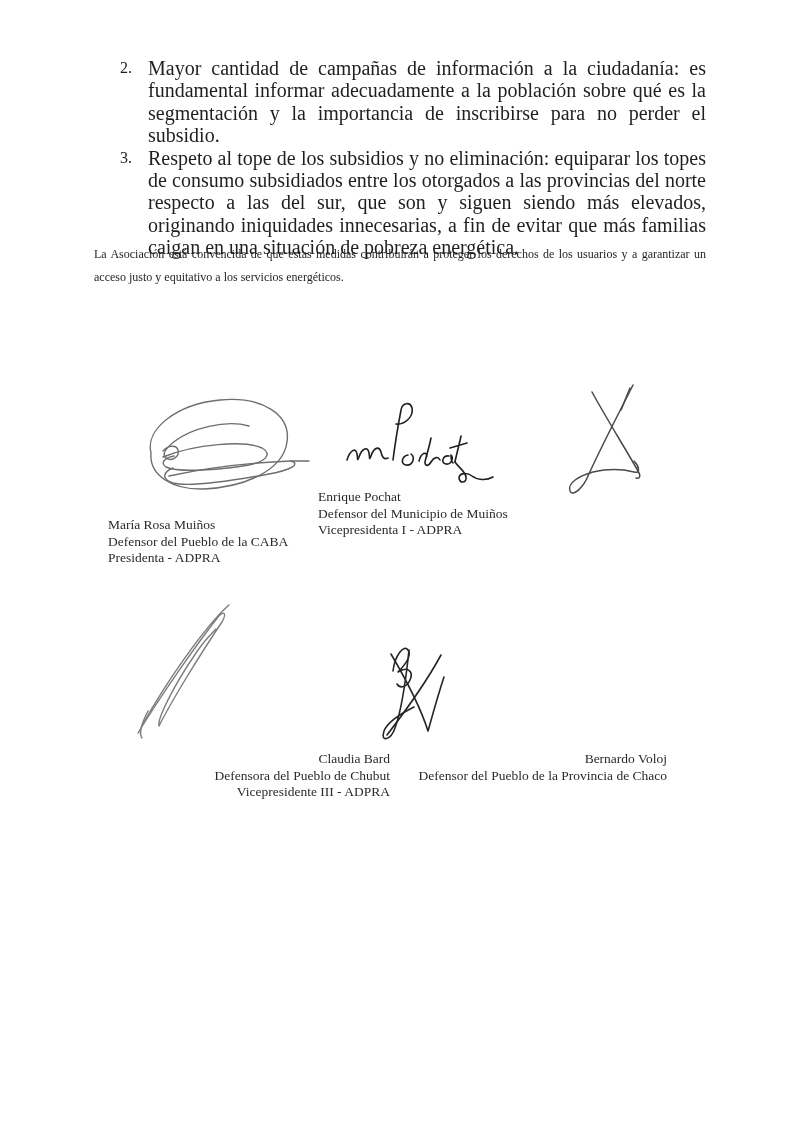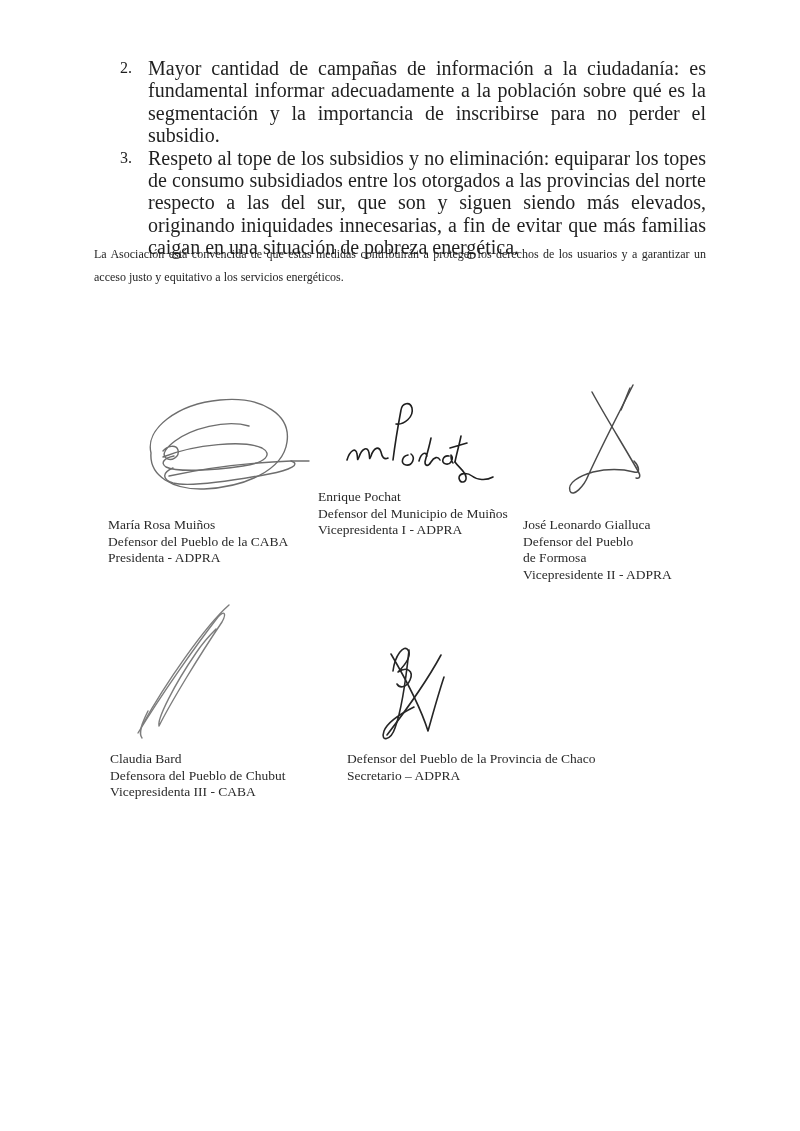--- a/index.html
+++ b/index.html
@@ -25,21 +25,21 @@
   .sig svg{display:block;}
   .sig path{fill:none;stroke-linecap:round;stroke-linejoin:round;}
   .sig-light path{stroke:#6e6e6e;stroke-width:1.4;}
   .sig-dark path{stroke:#1f1f1f;stroke-width:1.6;}
   .sig-med path{stroke:#4a4a4a;stroke-width:1.5;}
   .sig-pencil path{stroke:#7d7d7d;stroke-width:1.4;}
   .sig-ink path{stroke:#262626;stroke-width:1.6;}
   
   .cap{position:absolute;font-size:13.5px;line-height:16.5px;color:#2a2a2a;}
   .cap-center{text-align:left;}
-  .cap-left{text-align:left;}
+  .cap-left{text-align:right;}
 </style>
 </head>
 <body>
 
 <div class="page">
 
   <div class="num-list">
     <div class="list-item">
       <div class="item-number">2.</div>
       <div class="item-text">Mayor cantidad de campañas de información a la ciudadanía: es fundamental informar adecuadamente a la población sobre qué es la segmentación y la importancia de inscribirse para no perder el subsidio.</div>
@@ -87,26 +87,20 @@
     <div>Defensor del Pueblo de la CABA</div>
     <div>Presidenta - ADPRA</div>
   </div>
 
   <div class="cap cap-center" style="left:318px;top:489px;width:208px;">
     <div>Enrique Pochat</div>
     <div>Defensor del Municipio de Muiños</div>
     <div>Vicepresidenta I - ADPRA</div>
   </div>
 
-  <div class="cap cap-center" style="left:523px;top:517px;width:180px;">
-    <div>José Leonardo Gialluca</div>
-    <div>Defensor del Pueblo</div>
-    <div>de Formosa</div>
-    <div>Vicepresidente II - ADPRA</div>
-  </div>
 
   <div class="sig sig-pencil" style="left:131px;top:592px;">
     <svg width="110" height="150" viewBox="0 0 110 150" aria-hidden="true">
       <path d="M12,132 C34,92 74,34 98,13"></path>
       <path d="M7,141 C30,103 66,52 87,25 C93,18 96,21 91,30 C68,64 40,110 28,134 C26,127 43,93 65,61 C73,49 81,41 85,37"></path>
       <path d="M17,119 C11,131 7,141 11,146"></path>
     </svg>
   </div>
 
   <div class="sig sig-ink" style="left:362px;top:627px;">
@@ -114,21 +108,21 @@
       <path d="M31,44 C33,28 42,17 46,23 C50,29 42,39 36,45 C45,39 52,44 48,53 C45,60 38,62 35,57"></path>
       <path d="M47,23 C44,52 40,82 33,101 C29,113 18,116 22,104 C26,94 40,86 52,80"></path>
       <path d="M25,108 C45,82 66,52 79,28"></path>
       <path d="M29,27 C46,56 60,85 66,104 C70,90 76,68 82,50"></path>
     </svg>
   </div>
 
   <div class="cap cap-left" style="left:110px;top:751px;width:280px;">
     <div>Claudia Bard</div>
     <div>Defensora del Pueblo de Chubut</div>
-    <div>Vicepresidenta III - CABA</div>
+    <div>Vicepresidente III - ADPRA</div>
   </div>
 
   <div class="cap cap-left" style="left:347px;top:751px;width:320px;">
+    <div>Bernardo Voloj</div>
     <div>Defensor del Pueblo de la Provincia de Chaco</div>
-    <div>Secretario – ADPRA</div>
   </div>
 
 </div>
 
 </body></html>

